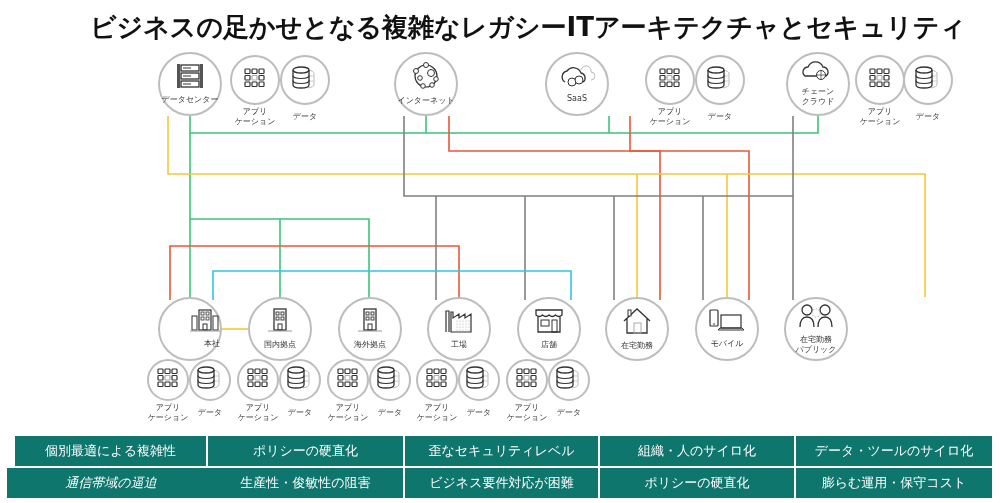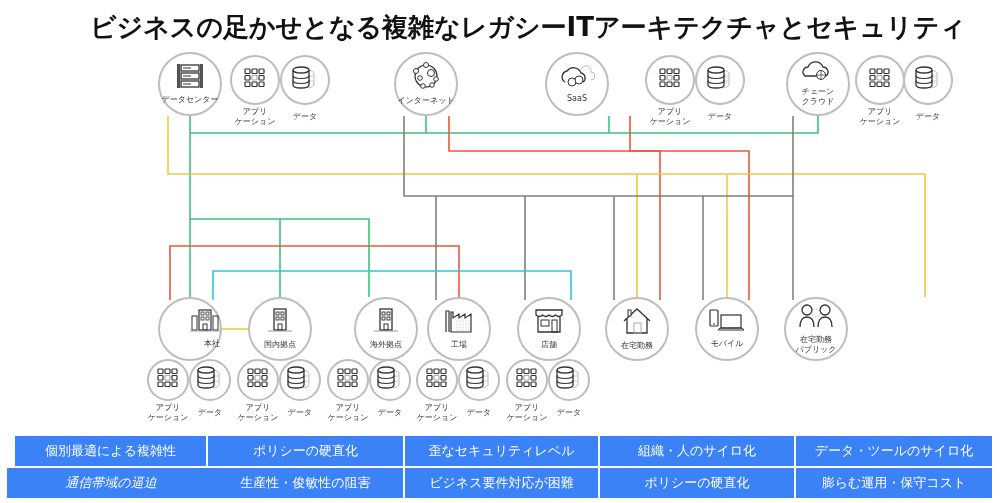--- a/index.html
+++ b/index.html
@@ -4,21 +4,21 @@
 <style>
   html,body{margin:0;padding:0;background:#fff;}
   body{width:1000px;height:503px;position:relative;overflow:hidden;font-family:"DejaVu Sans",sans-serif;}
   .title{position:absolute;left:58px;top:10px;font-size:26px;font-weight:bold;color:#111;letter-spacing:0px;white-space:nowrap;margin-left:32px;}
   svg.wires{position:absolute;left:0;top:0;}
   .node{position:absolute;border-radius:50%;border:2.5px solid #bdbdbd;background:#fff;box-sizing:border-box;display:flex;flex-direction:column;align-items:center;justify-content:center;}
   .node .lbl{font-size:8px;color:#333;text-align:center;line-height:10px;margin-top:2px;}
   .sub{position:absolute;border-radius:50%;border:2.5px solid #bdbdbd;background:#fff;box-sizing:border-box;display:flex;align-items:center;justify-content:center;}
   .sublbl{position:absolute;font-size:8px;color:#333;text-align:center;line-height:10px;width:60px;}
   .grid{position:absolute;left:0;top:436px;width:1000px;}
-  .cell{position:absolute;background:#3b82f6;color:#fff;font-size:13px;display:flex;align-items:center;justify-content:center;height:30px;}
+  .cell{position:absolute;background:#0f766e;color:#fff;font-size:13px;display:flex;align-items:center;justify-content:center;height:30px;}
 </style>
 </head>
 <body>
 
 <div class="title">ビジネスの足かせとなる複雑なレガシーITアーキテクチャとセキュリティ</div>
 
 <svg class="wires" width="1000" height="503">
 
   <g stroke="#3cc47c" stroke-width="1.6" fill="none">
     <polyline points="190,116 190,133 818,133 818,116"></polyline>
@@ -263,21 +263,21 @@
           <path d="M16 4 q6 1 6 3 v12 q0 2 -6 3" fill="none" stroke="#bbb"></path>
           <line x1="16" y1="10" x2="22" y2="10" stroke="#ccc"></line>
           <line x1="16" y1="15" x2="22" y2="15" stroke="#ccc"></line>
           <ellipse cx="9" cy="4" rx="8" ry="3" fill="#fff" stroke="#333" stroke-width="1.3"></ellipse>
           <path d="M1 4 v15 q0 3 8 3 q8 0 8-3 v-15" fill="none" stroke="#333" stroke-width="1.3"></path>
           <path d="M1 9.5 q0 3 8 3 q8 0 8-3" fill="none" stroke="#333" stroke-width="1.2"></path>
           <path d="M1 14.5 q0 3 8 3 q8 0 8-3" fill="none" stroke="#333" stroke-width="1.2"></path>
         </svg></span>
     </div>
     <div class="sublbl" style="left: 270px; top: 408px;"><span>データ</span></div>
-    <div class="node" style="left: 354px; top: 297px; width: 64px; height: 64px;">
+    <div class="node" style="left: 338px; top: 297px; width: 64px; height: 64px;">
       <span><svg width="24" height="26" viewBox="0 0 24 26">
           <rect x="6" y="1" width="12" height="21" fill="none" stroke="#333" stroke-width="1.3"></rect>
           <rect x="8" y="4" width="3" height="3" fill="none" stroke="#333" stroke-width="0.9"></rect>
           <rect x="13" y="4" width="3" height="3" fill="none" stroke="#333" stroke-width="0.9"></rect>
           <rect x="8" y="9" width="3" height="3" fill="none" stroke="#333" stroke-width="0.9"></rect>
           <rect x="13" y="9" width="3" height="3" fill="none" stroke="#333" stroke-width="0.9"></rect>
           <rect x="10" y="16" width="4" height="6" fill="none" stroke="#333"></rect>
           <line x1="0" y1="23" x2="24" y2="23" stroke="#999"></line>
         </svg></span>
       <span class="lbl">海外拠点</span>

